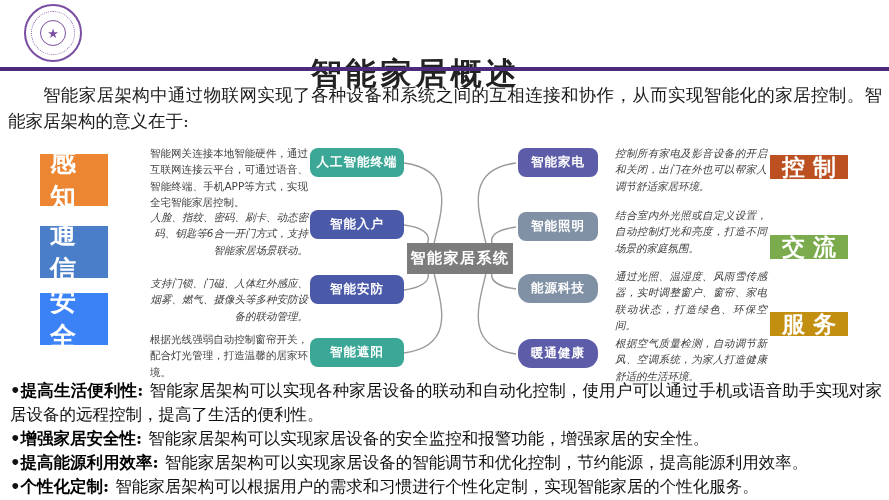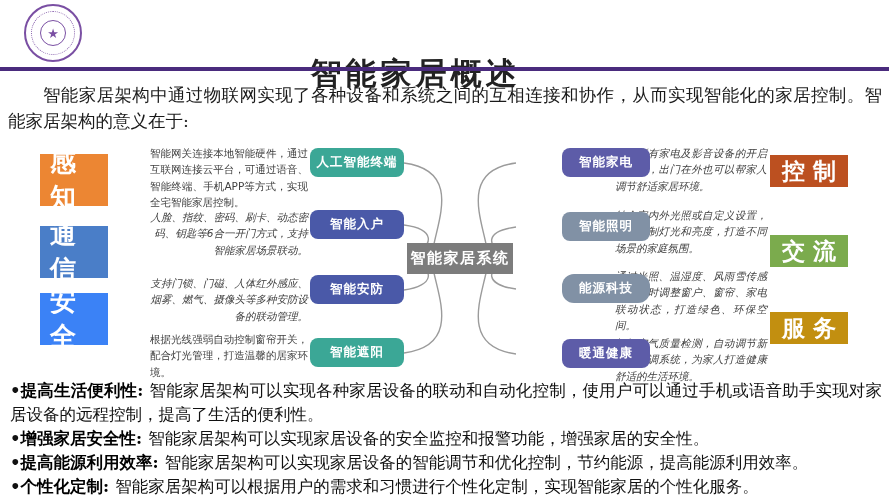--- a/index.html
+++ b/index.html
@@ -20,33 +20,33 @@
   .title{position:absolute;left:0;right:58px;top:12px;text-align:center;
     font-size:31px;font-weight:700;color:#222;letter-spacing:4px;margin-top:41px;}
   .header-rule{position:absolute;left:0;top:67px;width:889px;height:4px;background:#4A2B7D;}
   
   .intro{position:absolute;left:8px;top:82px;width:874px;font-size:17.5px;line-height:1.5;
     color:#1a1a1a;text-indent:2em;text-align:justify;}
   
   .kw{position:absolute;display:flex;align-items:center;justify-content:center;
     color:#fff;font-weight:600;}
   .kw-l{left:40px;width:68px;height:52px;font-size:26px;letter-spacing:10px;padding-left:10px;box-sizing:border-box;}
-  .kw-r{left:770px;width:78px;height:32px;font-size:23px;letter-spacing:8px;padding-left:8px;box-sizing:border-box;}
+  .kw-r{left:770px;width:78px;height:24px;font-size:23px;letter-spacing:8px;padding-left:8px;box-sizing:border-box;}
   
   .desc{position:absolute;font-family:"DejaVu Sans","Liberation Sans",sans-serif;
     font-size:10.5px;line-height:1.55;color:#404040;}
   .desc-l{left:150px;width:158px;text-align:justify;}
   .desc-r{left:615px;width:152px;text-align:justify;font-style:italic;}
   .ta-r{text-align:right;font-style:italic;}
   
   .mm-svg{position:absolute;left:0;top:0;z-index:0;}
   .node{position:absolute;z-index:1;border-radius:8px;display:flex;align-items:center;justify-content:center;
     color:#fff;font-family:"DejaVu Sans","Liberation Sans",sans-serif;font-weight:700;font-size:12.5px;letter-spacing:1px;}
   .node-l{left:310px;width:94px;height:29px;}
-  .node-r{left:518px;width:88px;height:29px;margin-left:44px;}
+  .node-r{left:518px;width:80px;height:29px;}
   .node-c{left:407px;top:243px;width:106px;height:31px;z-index:2;border-radius:0;
     font-size:15px;letter-spacing:1.5px;}
   
   .bullets{position:absolute;left:10px;top:379px;width:872px;font-size:16.5px;line-height:1.46;color:#111;}
   .bullet{text-align:justify;}
   .b-marker{font-weight:700;}
   .b-label{font-weight:700;color:#000;margin-right:6px;}
 </style>
 </head>
 <body>
@@ -87,21 +87,21 @@
 <div class="node node-l" style="top: 148px; background: rgb(59, 167, 150);">人工智能终端</div>
 <div class="node node-l" style="top: 210px; background: rgb(74, 89, 168);">智能入户</div>
 <div class="node node-l" style="top: 275px; background: rgb(74, 89, 168);">智能安防</div>
 <div class="node node-l" style="top: 338px; background: rgb(59, 167, 150);">智能遮阳</div>
 
 <div class="node node-c" style="background: rgb(124, 124, 124);">智能家居系统</div>
 
 <div class="node node-r" style="top: 148px; background: rgb(93, 92, 168);">智能家电</div>
 <div class="node node-r" style="top: 212px; background: rgb(129, 145, 165);">智能照明</div>
 <div class="node node-r" style="top: 274px; background: rgb(129, 145, 165); border-radius: 12px;">能源科技</div>
-<div class="node node-r" style="top: 339px; background: rgb(93, 92, 168);">暖通健康</div>
+<div class="node node-r" style="top: 339px; background: rgb(93, 92, 168); border-radius: 13px;">暖通健康</div>
 
 <div class="desc desc-r" style="top:145px">控制所有家电及影音设备的开启和关闭，出门在外也可以帮家人调节舒适家居环境。</div>
 <div class="desc desc-r" style="top:207px">结合室内外光照或自定义设置，自动控制灯光和亮度，打造不同场景的家庭氛围。</div>
 <div class="desc desc-r" style="top:268px">通过光照、温湿度、风雨雪传感器，实时调整窗户、窗帘、家电联动状态，打造绿色、环保空间。</div>
 <div class="desc desc-r" style="top:335px">根据空气质量检测，自动调节新风、空调系统，为家人打造健康舒适的生活环境。</div>
 
 <div class="kw kw-r" style="top: 155px; background: rgb(188, 80, 32);">控制</div>
 <div class="kw kw-r" style="top: 235px; background: rgb(123, 171, 77);">交流</div>
 <div class="kw kw-r" style="top: 312px; background: rgb(194, 143, 16);">服务</div>
 

